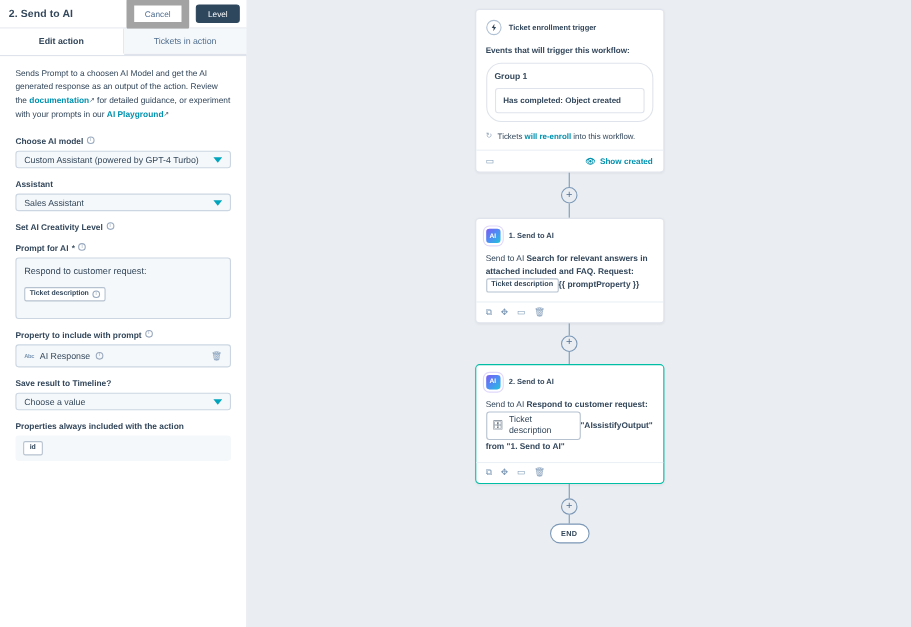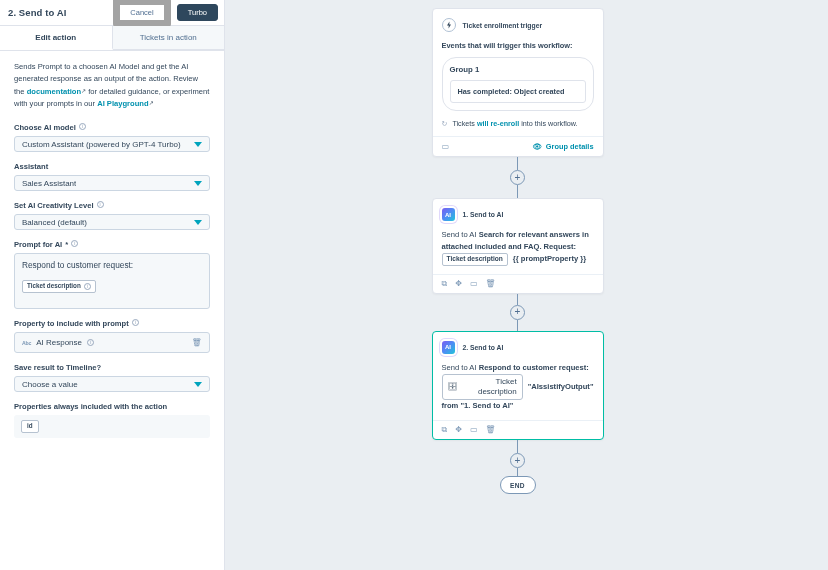--- a/index.html
+++ b/index.html
@@ -179,21 +179,21 @@
   .ai-badge {
     width: 13px; height: 13px; border-radius: 3px; flex: 0 0 13px;
     background: linear-gradient(135deg,#7b5cf0 0%,#4f8bf5 48%,#20c5d8 100%);
     display: flex; align-items: center; justify-content: center;
     color: #fff; font-size: 6px; font-weight: bold;
     box-shadow: 0 0 0 2px #ffffff, 0 0 0 3px #e0d8fb;
   }
   .act-title { font-size: 6.8px; font-weight: bold; color: #33475b; }
   .act-body { font-size: 7.6px; color: #33475b; line-height: 1.58; }
   .act-body b { font-weight: bold; }
-  .act-body .tokenline { display: inline-flex; align-items: center; gap: 5px; vertical-align: middle; text-align: right; }
+  .act-body .tokenline { display: inline-flex; align-items: center; gap: 0; vertical-align: middle; }
   .tok2 {
     display: inline-flex; align-items: center; gap: 4px;
     border: 1px solid #b6c2d0; border-radius: 2px; background: #fff;
     font-size: 6.6px; color: #33475b; font-weight: bold;
     padding: 2px 4px; line-height: 1;
   }
   .tok-lg {
     display: inline-flex; align-items: center; gap: 5px;
     border: 1px solid #b6c2d0; border-radius: 3px; background: #fff;
     font-size: 8px; color: #33475b; font-weight: normal;
@@ -222,21 +222,21 @@
 </head>
 <body>
 
 <div class="app">
 
   <div class="panel">
 
     <div class="panel-header">
       <div class="panel-title">2. Send to AI</div>
       <div class="btn btn-cancel">Cancel</div>
-      <div class="btn btn-save">Turbo</div>
+      <div class="btn btn-save">Level</div>
     </div>
 
     <div class="tabs">
       <div class="tab active">Edit action</div>
       <div class="tab">Tickets in action</div>
     </div>
 
     <div class="panel-body">
 
       <div class="desc">
@@ -261,24 +261,20 @@
         <div class="select">
           <span>Sales Assistant</span>
           <span class="caret"></span>
         </div>
       </div>
 
       <div class="field">
         <div class="flabel">
           <span>Set AI Creativity Level</span>
           <i class="info-i">i</i>
-        </div>
-        <div class="select">
-          <span>Balanced (default)</span>
-          <span class="caret"></span>
         </div>
       </div>
 
       <div class="field">
         <div class="flabel">
           <span>Prompt for AI</span>
           <span class="req">*</span>
           <i class="info-i">i</i>
         </div>
         <div class="textarea">
@@ -347,21 +343,21 @@
             <span class="reenroll-ic">↻</span>
             <span><span>Tickets </span><b>will re-enroll</b><span> into this workflow.</span></span>
           </div>
         </div>
         <div class="card-footer">
           <div class="footer-icons">
             <span class="ficon">▭</span>
           </div>
           <div class="show-details">
             <span>👁</span>
-            <span>Group details</span>
+            <span>Show created</span>
           </div>
         </div>
       </div>
 
       <div class="connector conn-13"></div>
       <div class="plus">+</div>
       <div class="connector conn-13"></div>
 
       <div class="card">
         <div class="card-pad">

